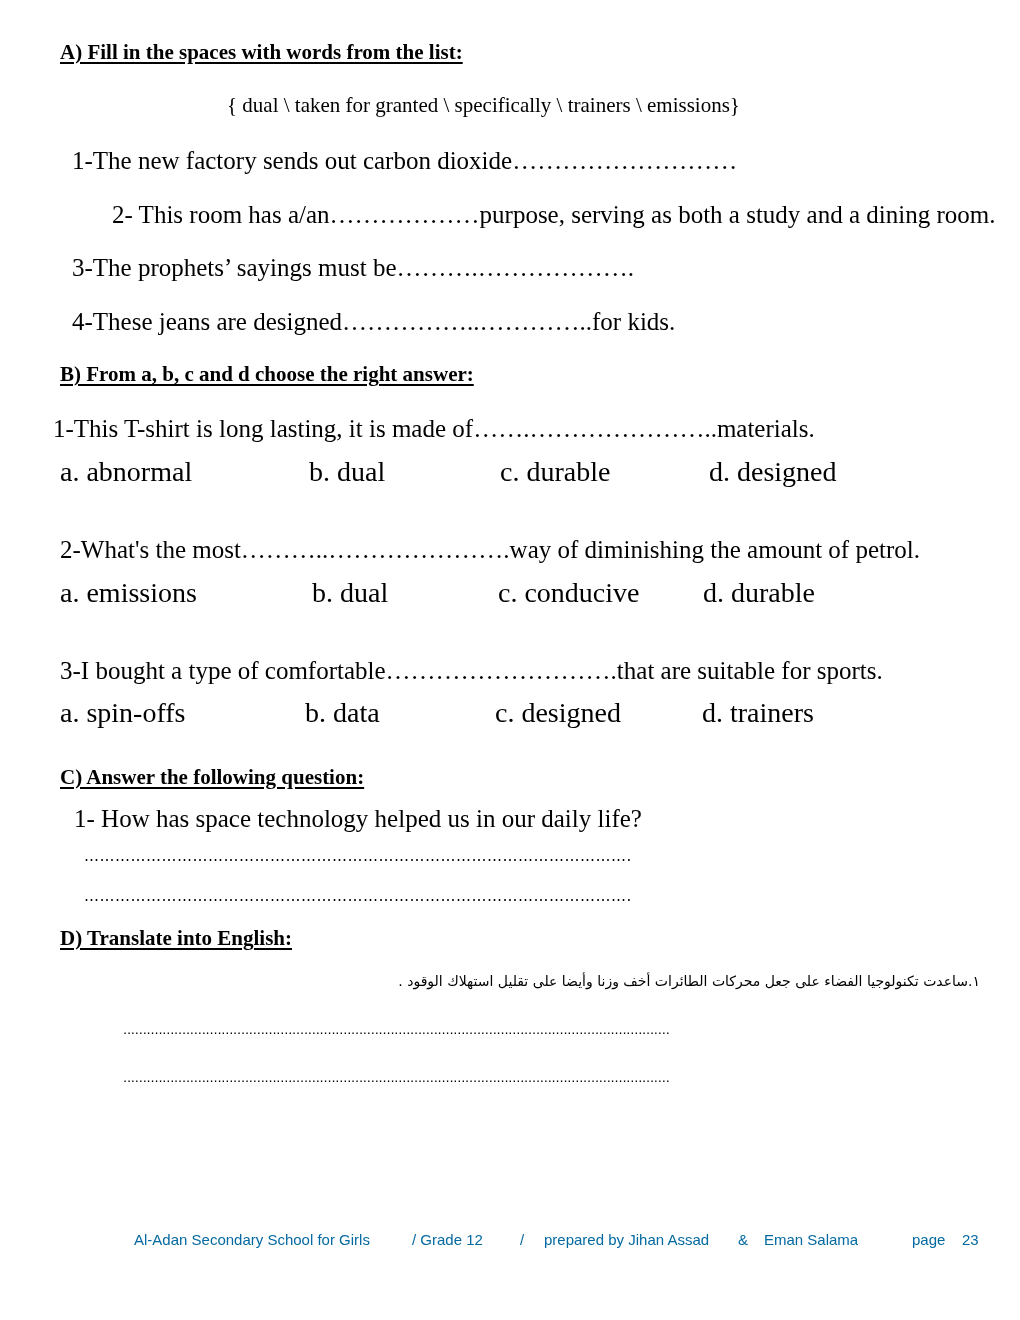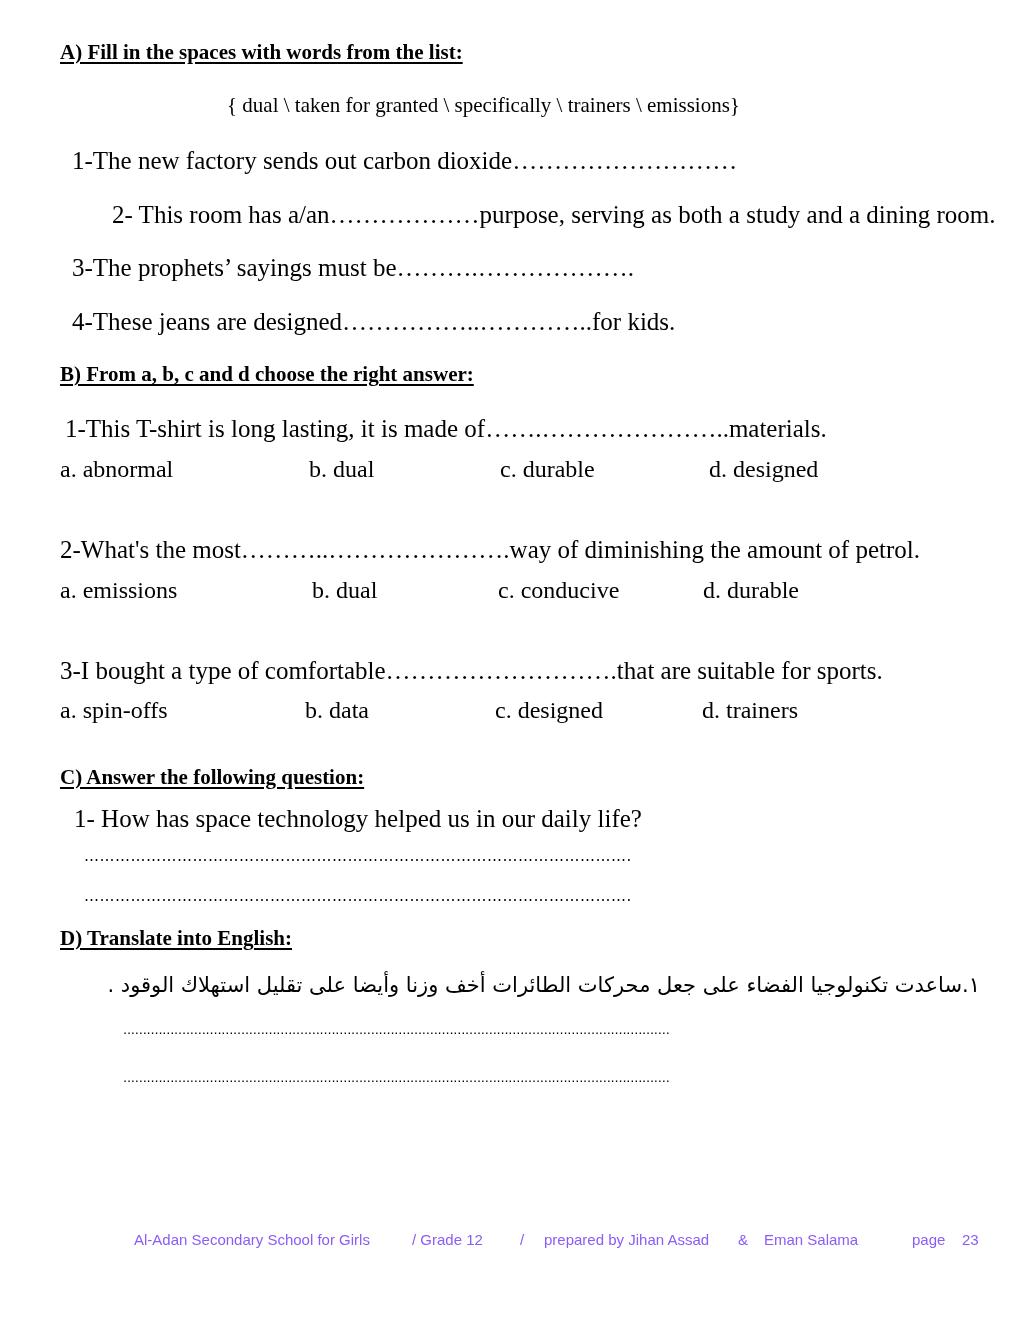--- a/index.html
+++ b/index.html
@@ -2,39 +2,39 @@
 <html><head>
 <meta charset="utf-8">
 <style>
   html, body { margin: 0; padding: 0; background: #ffffff; }
   body { width: 1020px; height: 1320px; position: relative; overflow: hidden;
          font-family: "Liberation Serif", serif; color: #000; }
   .abs { position: absolute; white-space: nowrap; }
   .heading { font-weight: bold; font-size: 21px; text-decoration: underline; text-underline-offset: 3px; }
   .txt { font-size: 25px; }
   .wordlist { font-size: 21px; }
-  .opt { font-size: 24px; }
-  .arabic { font-family: "DejaVu Sans", sans-serif; font-size: 21px; direction: rtl; }
+  .opt { font-size: 28px; }
+  .arabic { font-family: "DejaVu Sans", sans-serif; font-size: 14px; direction: rtl; }
   .dotline { font-family: "DejaVu Sans", sans-serif; font-size: 15px; letter-spacing: 0.5px; overflow: hidden; }
-  .footer { font-family: "Liberation Sans", sans-serif; font-size: 15px; color: #8b5cf6; }
+  .footer { font-family: "Liberation Sans", sans-serif; font-size: 15px; color: #0369a1; }
   .footer span { display: inline-block; }
 </style>
 </head>
 <body>
 
 <div class="abs heading" style="left:60px; top:40px;">A) Fill in the spaces with words from the list:</div>
 <div class="abs wordlist" style="left:227px; top:93px;">{ dual \ taken for granted \ specifically \ trainers \ emissions}</div>
 <div class="abs txt" style="left:72px; top:147px;">1-The new factory sends out carbon dioxide………………………</div>
 <div class="abs txt" style="left:72px; top:201px;margin-left:40px;">2- This room has a/an………………purpose, serving as both a study and a dining room.</div>
 <div class="abs txt" style="left:72px; top:254px;">3-The prophets’ sayings must be……….……………….</div>
 <div class="abs txt" style="left:72px; top:308px;">4-These jeans are designed……………..…………..for kids.</div>
 
 <div class="abs heading" style="left:60px; top:362px;">B) From a, b, c and d choose the right answer:</div>
 
-<div class="abs txt" style="left:65px; top:415px;">1-This T-shirt is long lasting, it is made of…….…………………..materials.</div>
+<div class="abs txt" style="left:53px; top:415px;">1-This T-shirt is long lasting, it is made of…….…………………..materials.</div>
 <div class="abs opt" style="left:60px; top:456px;">a. abnormal</div>
 <div class="abs opt" style="left:309px; top:456px;">b. dual</div>
 <div class="abs opt" style="left:500px; top:456px;">c. durable</div>
 <div class="abs opt" style="left:709px; top:456px;">d. designed</div>
 
 <div class="abs txt" style="left:60px; top:536px;">2-What's the most………..………………….way of diminishing the amount of petrol.</div>
 <div class="abs opt" style="left:60px; top:577px;">a. emissions</div>
 <div class="abs opt" style="left:312px; top:577px;">b. dual</div>
 <div class="abs opt" style="left:498px; top:577px;">c. conducive</div>
 <div class="abs opt" style="left:703px; top:577px;">d. durable</div>

